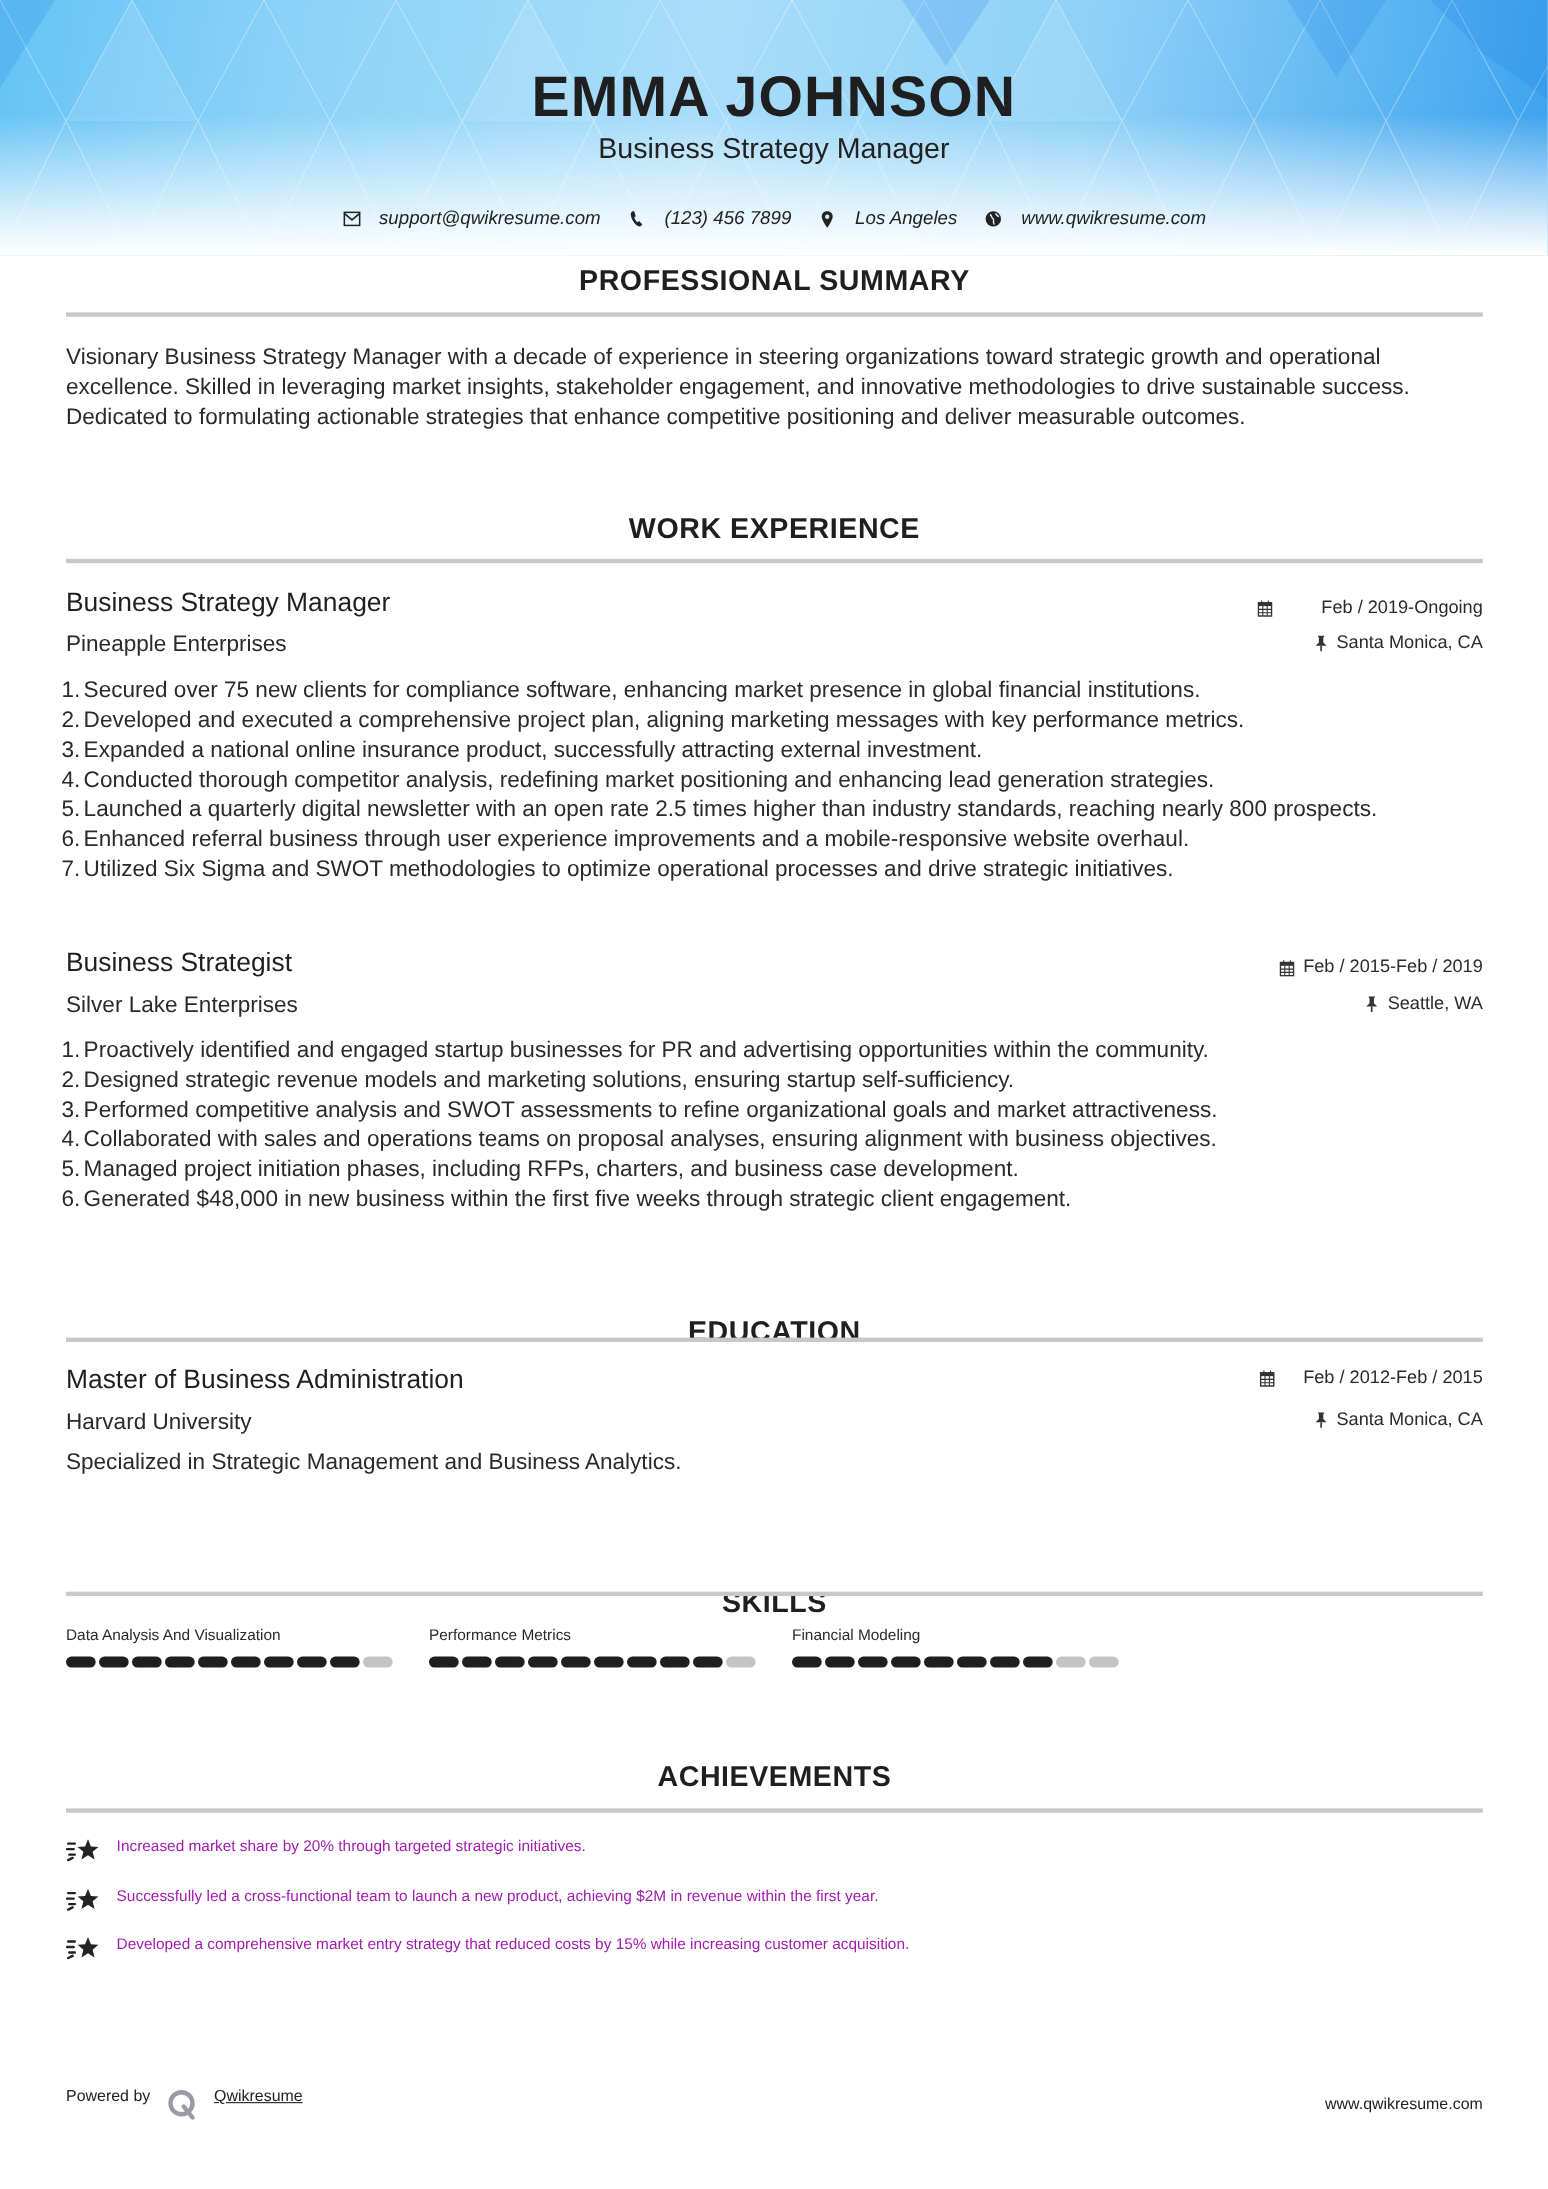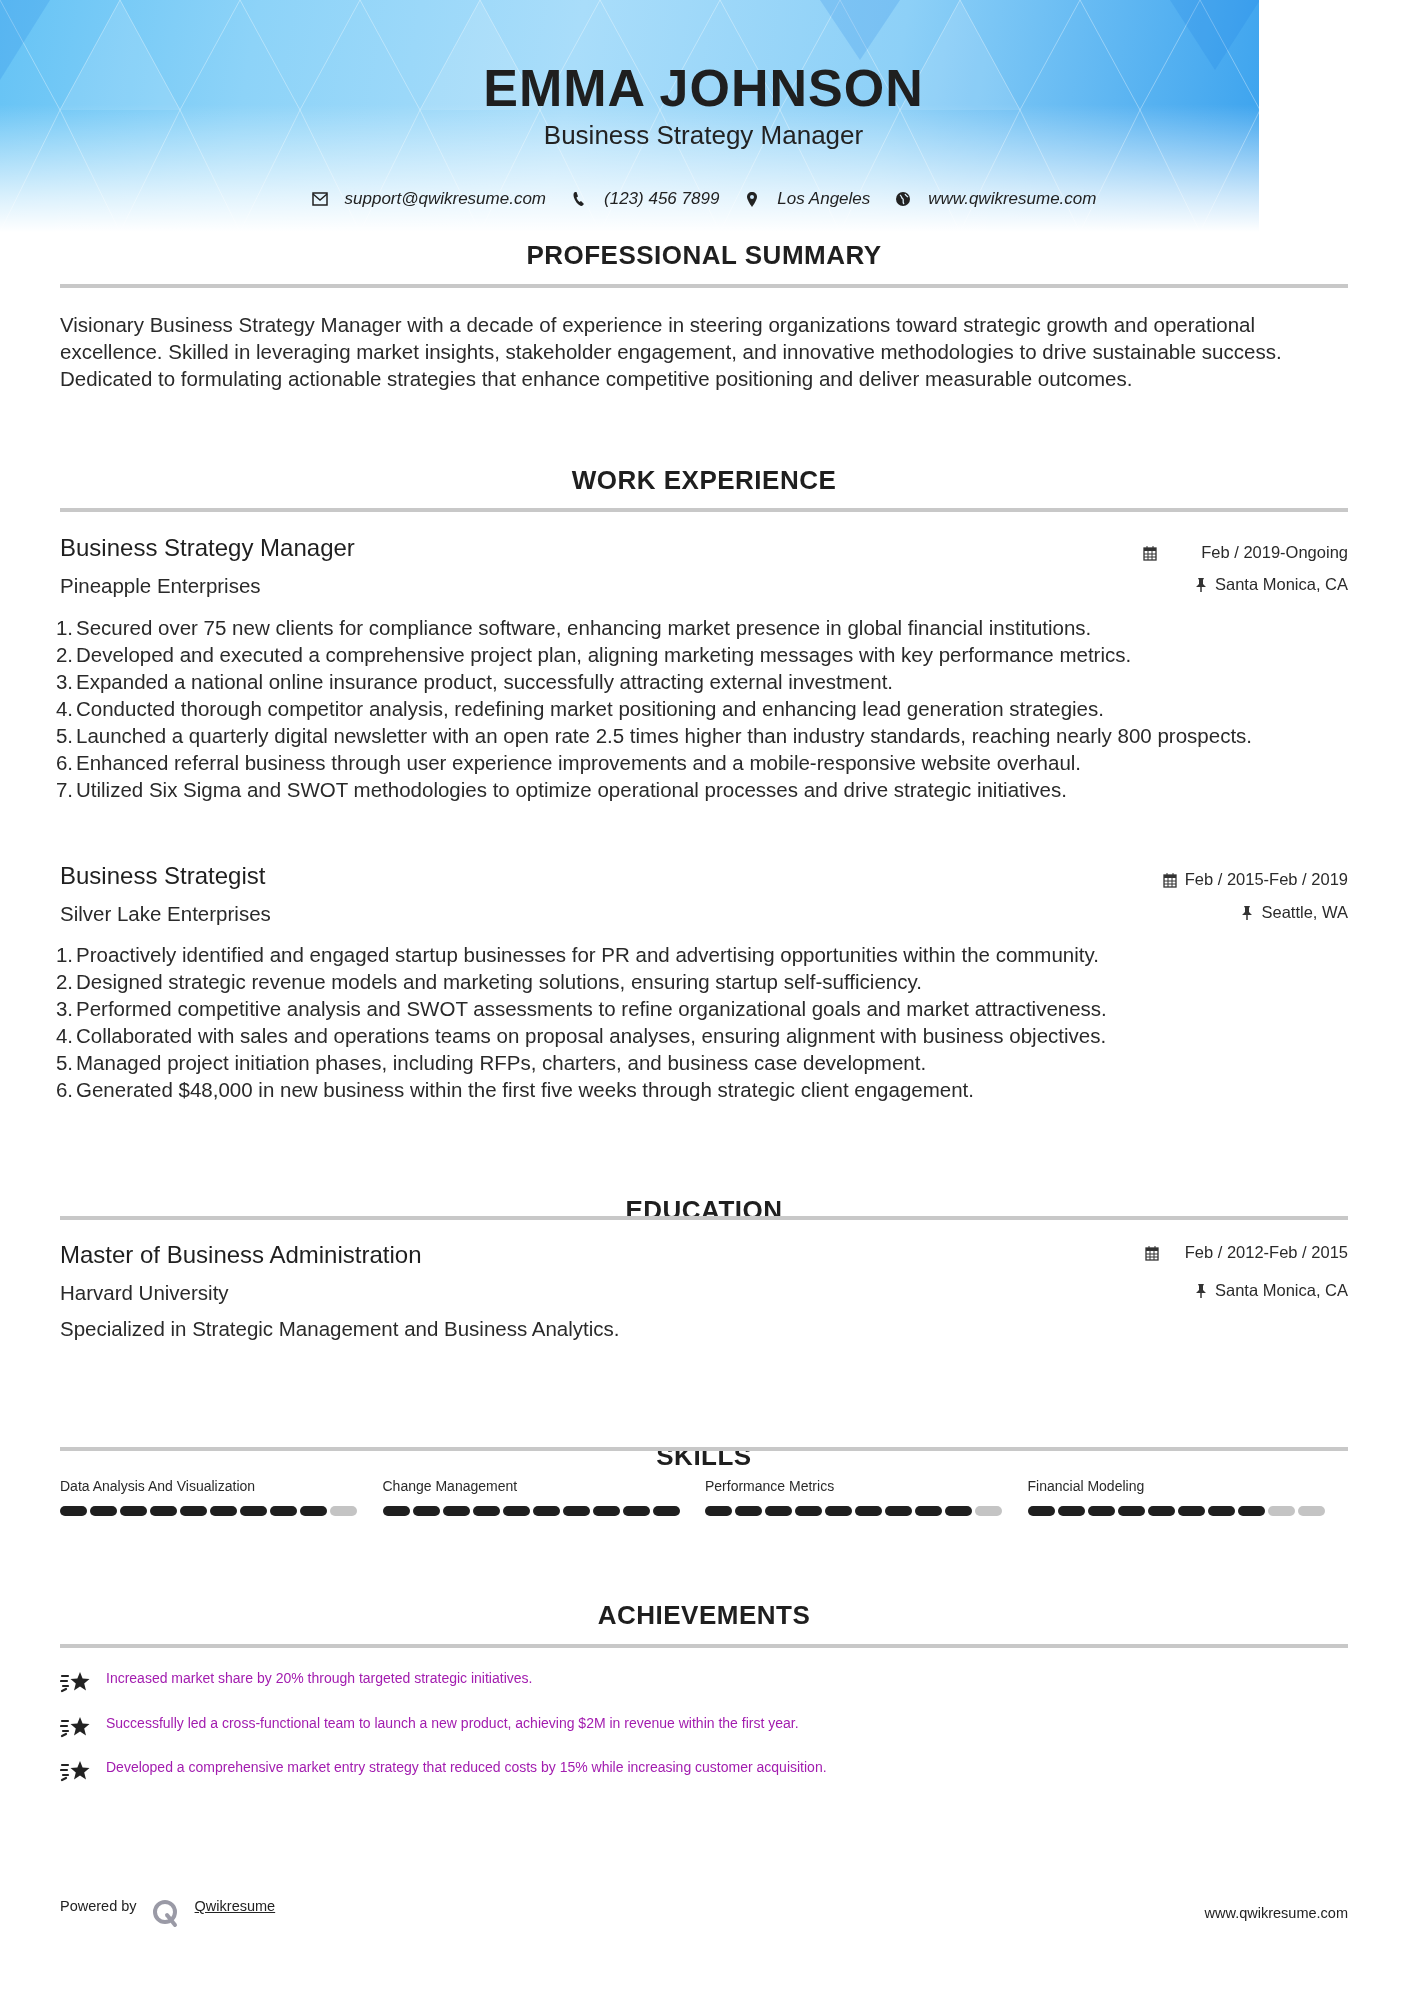--- a/index.html
+++ b/index.html
@@ -1,20 +1,20 @@
 <!DOCTYPE html>
 <html><head>
 <meta charset="utf-8">
 <style>
   * { box-sizing: border-box; margin: 0; padding: 0; }
   html, body { width: 1407px; height: 1990px; background: #ffffff; }
   body { font-family: "Liberation Sans", "DejaVu Sans", sans-serif; color: #2a2a2a; position: relative; overflow: hidden; }
 
   .header {
-    position: absolute; left: 0; top: 0; width: 1259px; height: 232px;
+    position: absolute; left: 0; top: 0; width: 1407px; height: 232px;
     background:
       linear-gradient(180deg, rgba(255,255,255,0) 0%, rgba(255,255,255,0) 45%, rgba(255,255,255,0.75) 85%, #ffffff 100%),
       linear-gradient(100deg, #66c3f5 0%, #8dd3f8 20%, #a9ddfa 45%, #8dd0f7 70%, #3aa2ee 100%);
     overflow: hidden;
   }
   .header svg.pattern { position: absolute; left: 0; top: 0; }
   .name {
     position: absolute; left: 0; width: 1407px; top: 58px; text-align: center;
     font-size: 52px; font-weight: 700; letter-spacing: 1px; color: #1f1f1f;
   }
@@ -273,35 +273,20 @@
         <span class="dot"></span>
         <span class="dot"></span>
         <span class="dot"></span>
         <span class="dot"></span>
         <span class="dot"></span>
         <span class="dot"></span>
         <span class="dot off"></span>
       </div>
   </div>
   <div class="skill">
-    <div class="skill-name">Change Management</div>
-    <div class="dots">
-        <span class="dot"></span>
-        <span class="dot"></span>
-        <span class="dot"></span>
-        <span class="dot"></span>
-        <span class="dot"></span>
-        <span class="dot"></span>
-        <span class="dot"></span>
-        <span class="dot"></span>
-        <span class="dot"></span>
-        <span class="dot"></span>
-      </div>
-  </div>
-  <div class="skill">
     <div class="skill-name">Performance Metrics</div>
     <div class="dots">
         <span class="dot"></span>
         <span class="dot"></span>
         <span class="dot"></span>
         <span class="dot"></span>
         <span class="dot"></span>
         <span class="dot"></span>
         <span class="dot"></span>
         <span class="dot"></span>

